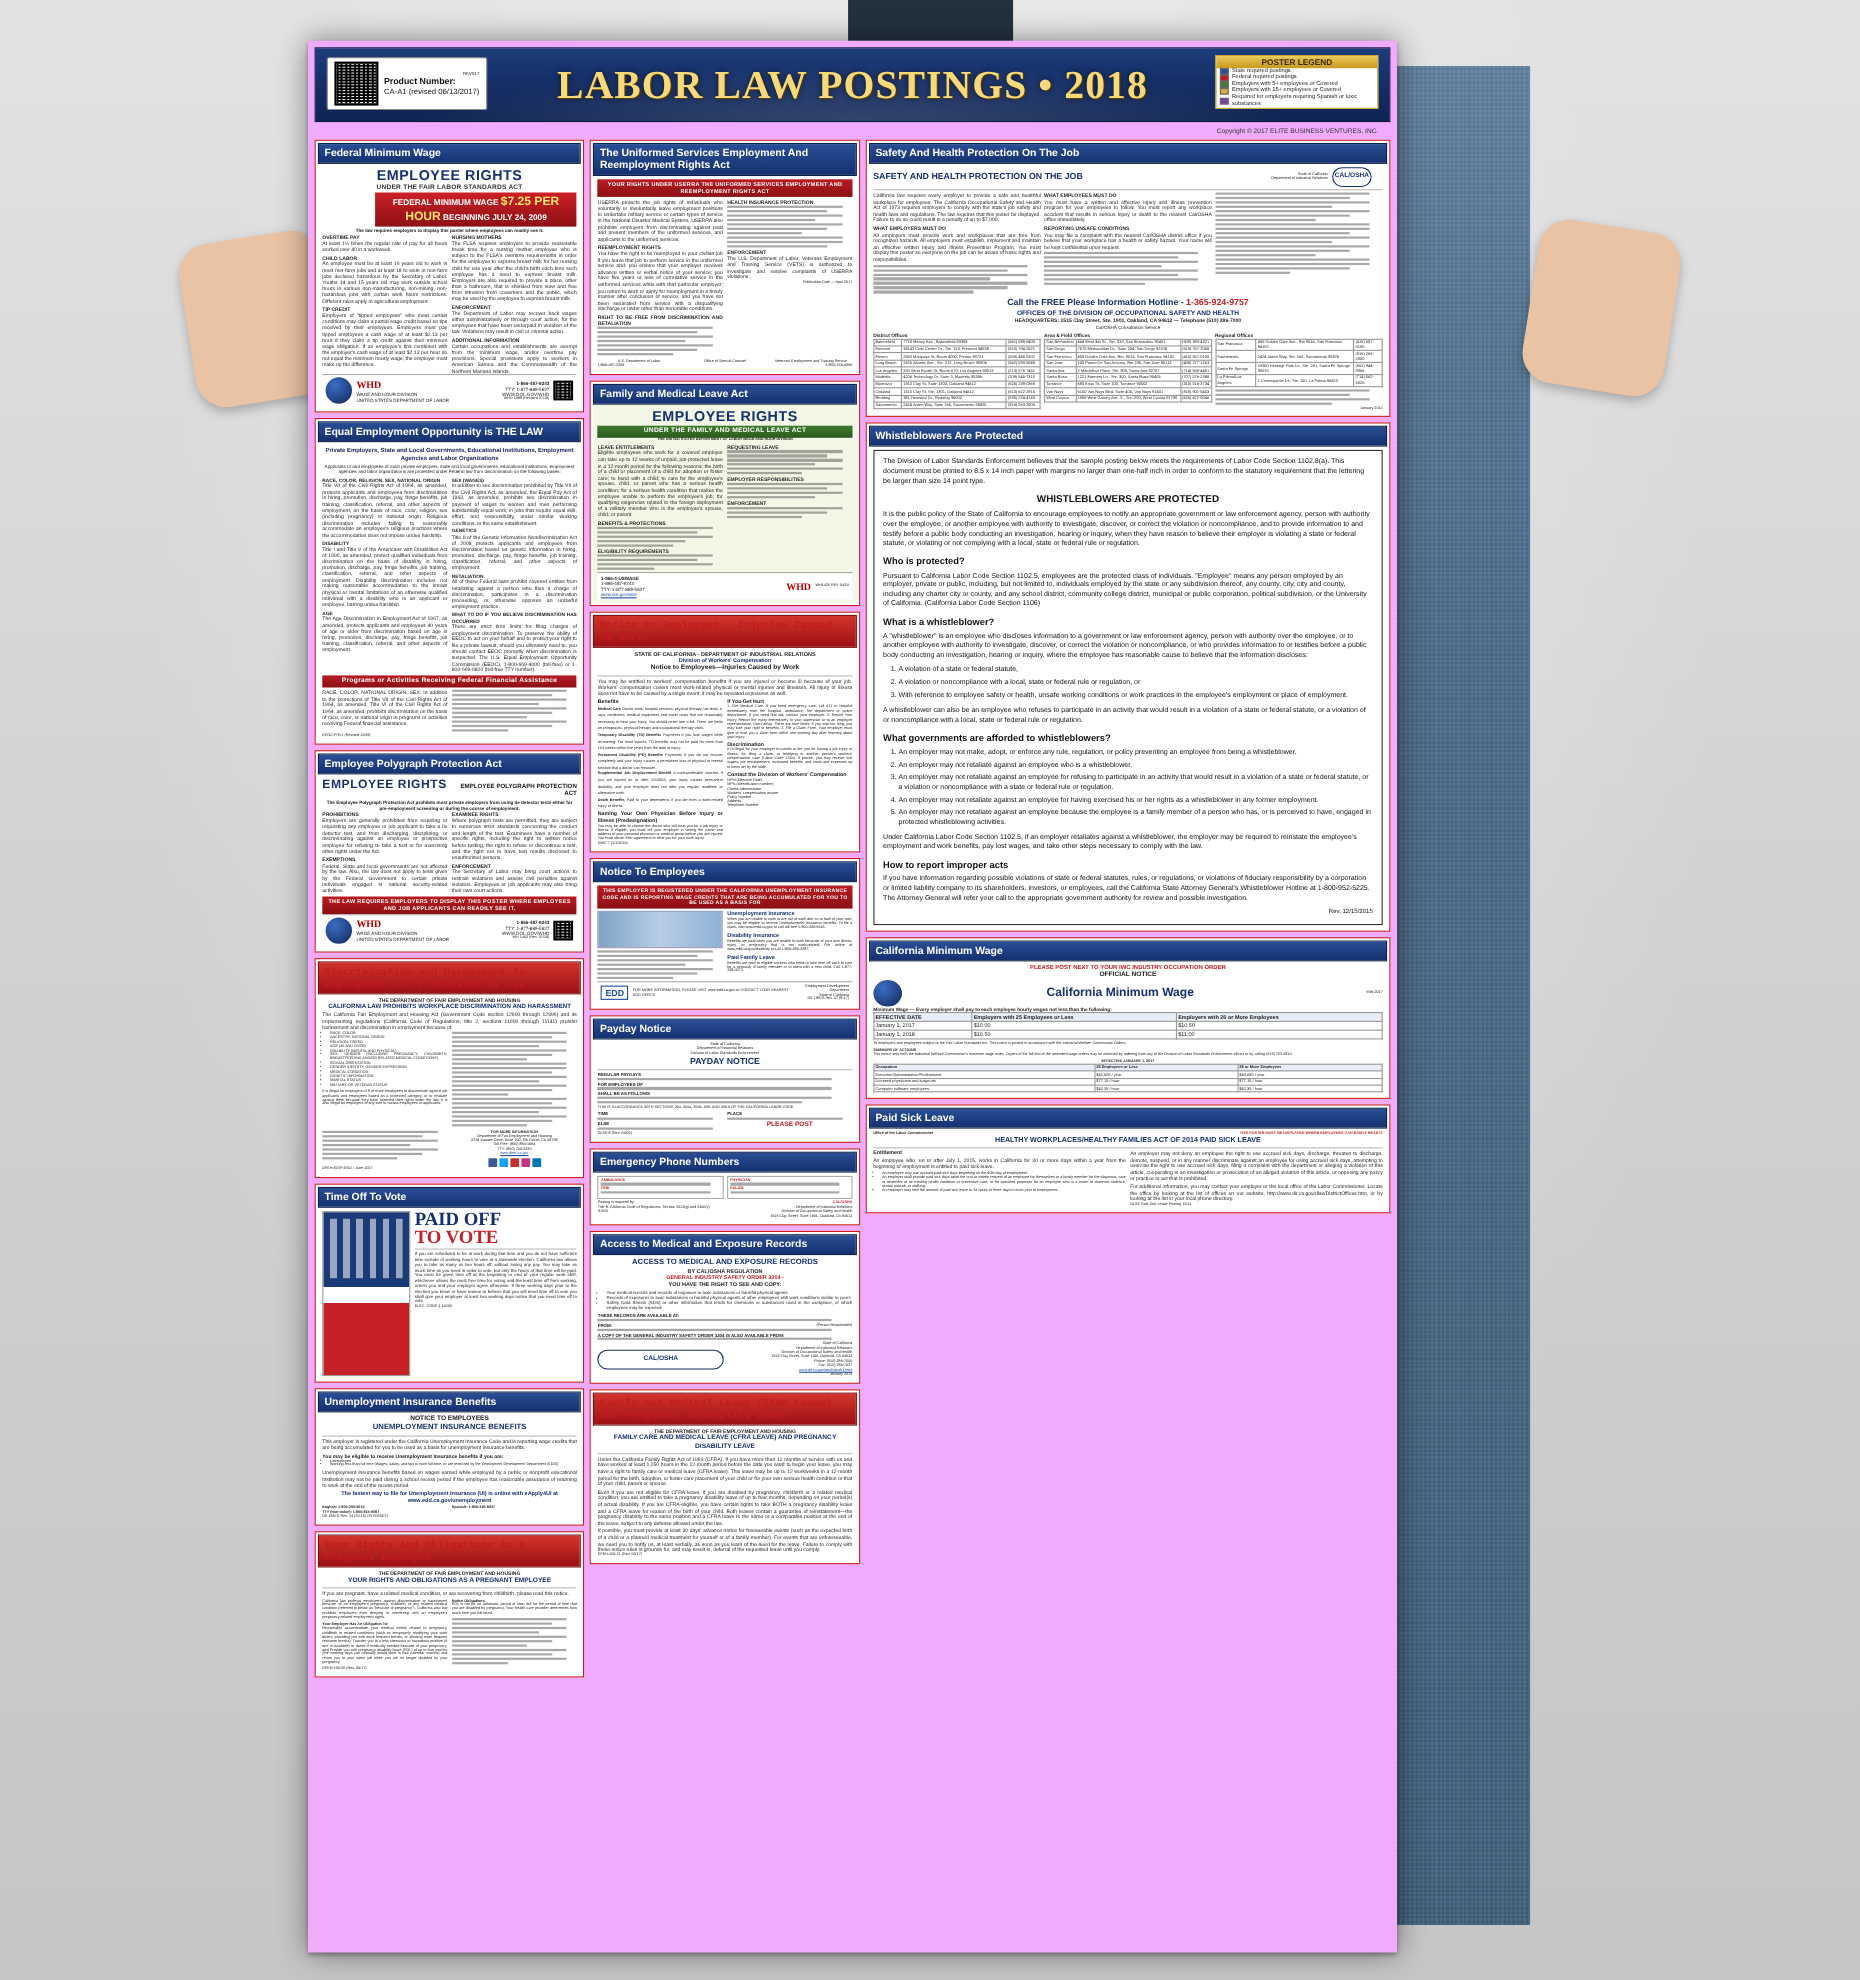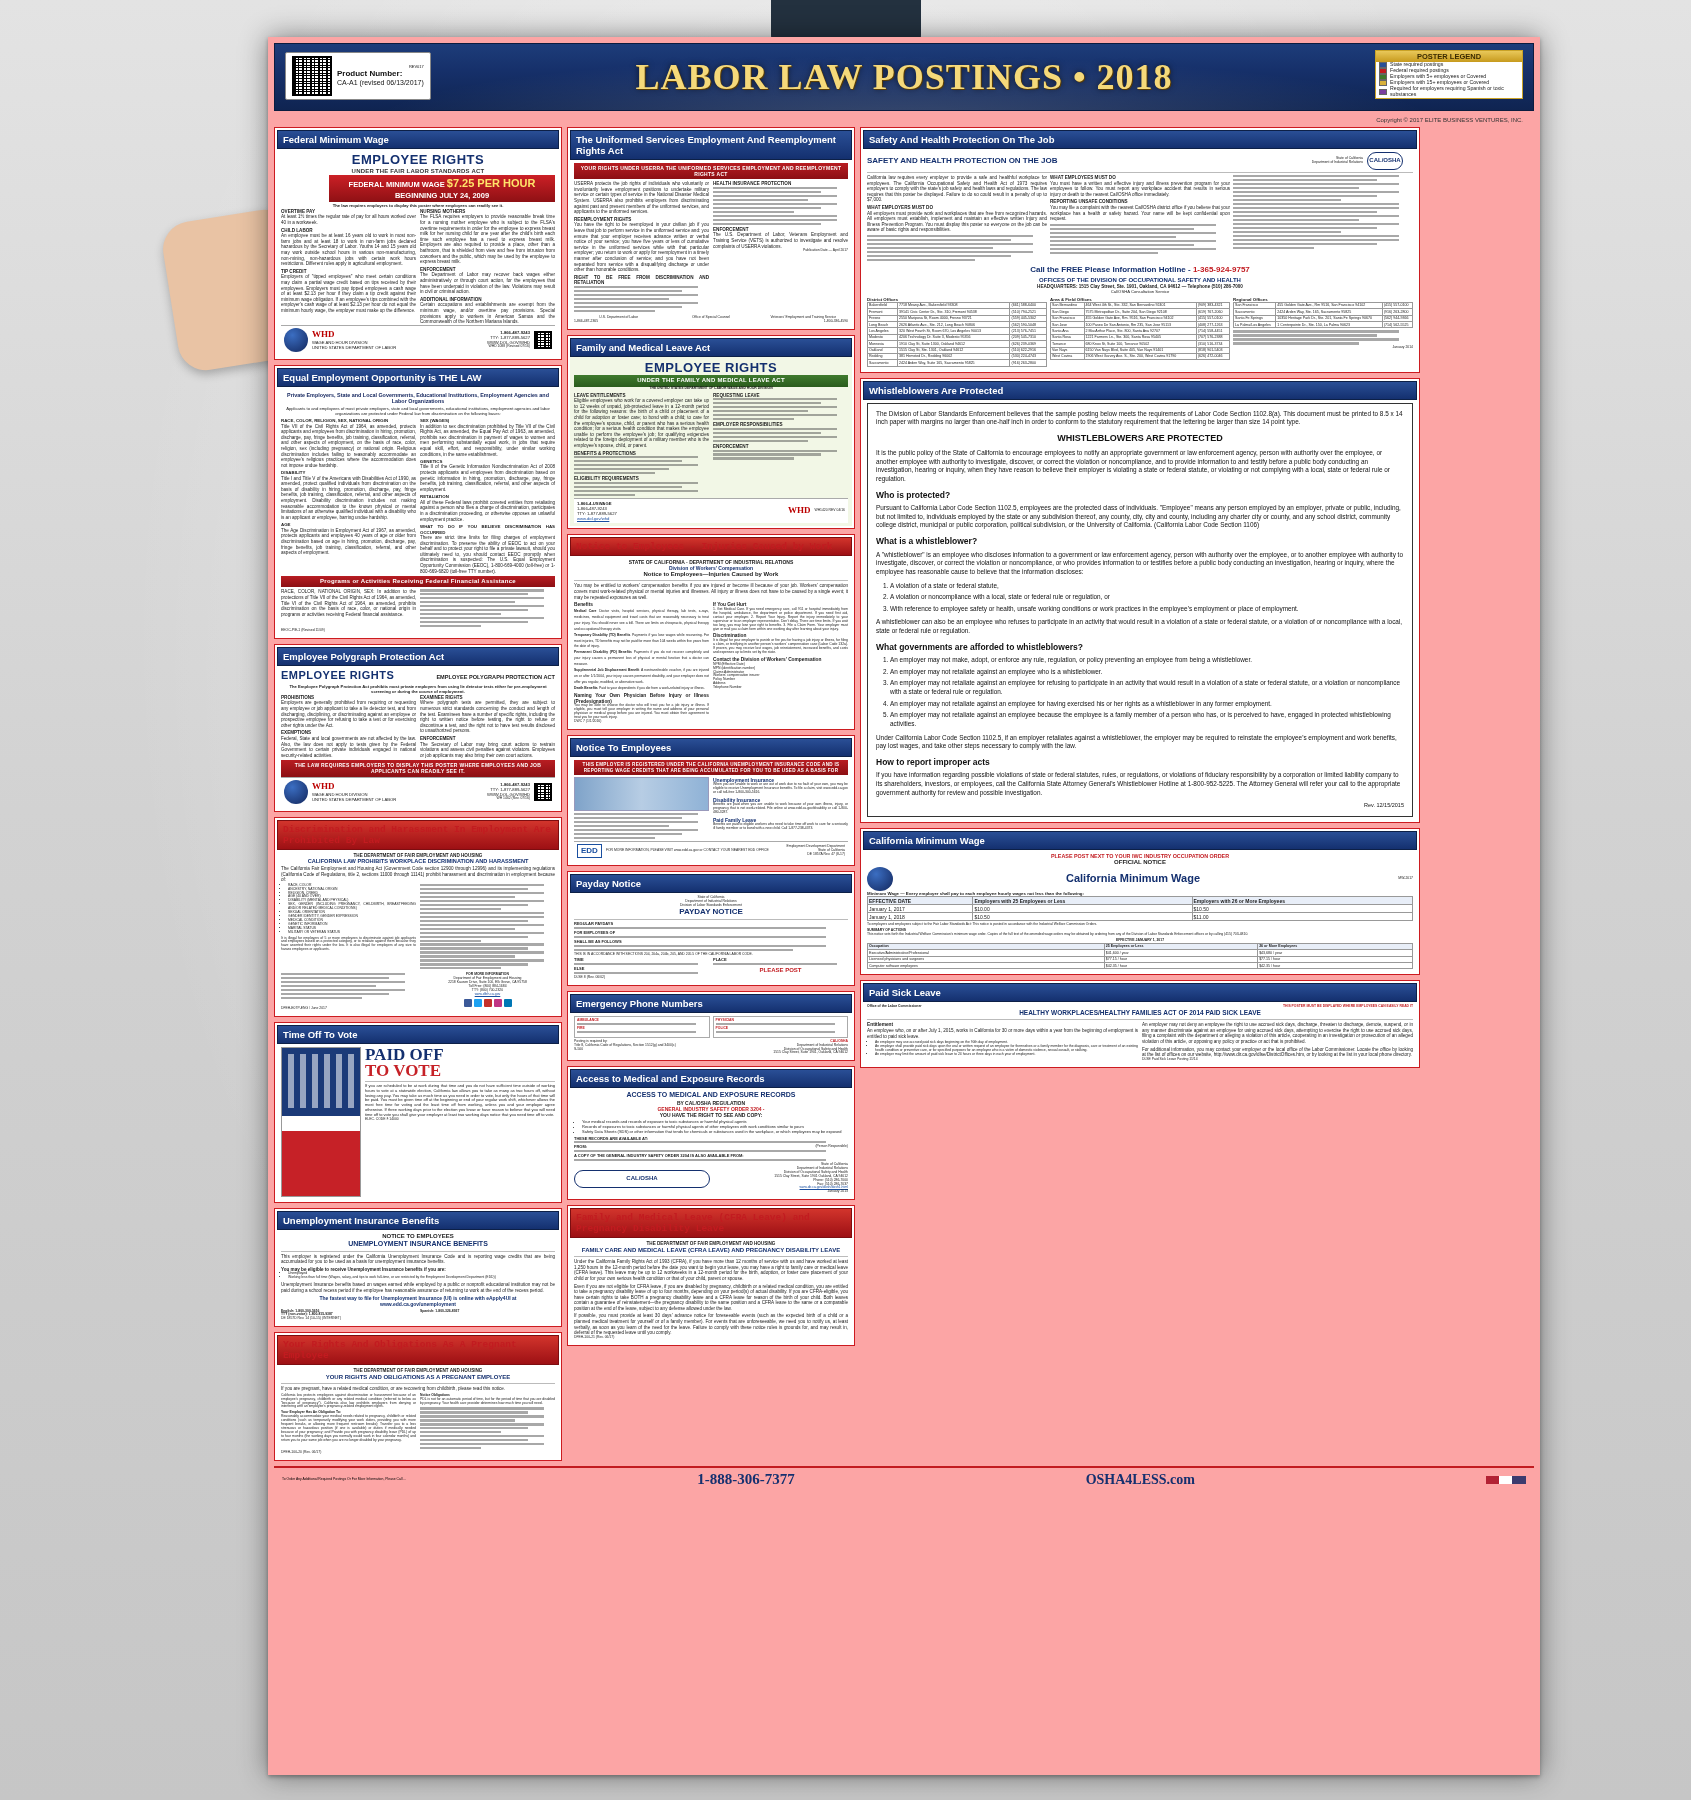--- a/index.html
+++ b/index.html
@@ -28,22 +28,22 @@
     background-image:repeating-linear-gradient(90deg, rgba(255,255,255,.05) 0 2px, rgba(0,0,0,.04) 2px 4px),
                      repeating-linear-gradient(0deg, rgba(255,255,255,.04) 0 2px, rgba(0,0,0,.03) 2px 4px);
     opacity:.8;
   }
   .hand { position:absolute; background:#e9c3a4; border-radius:28px; box-shadow:0 4px 10px rgba(0,0,0,.25); }
   .hand-l { left:170px; top:215px; width:130px; height:150px; transform:rotate(-9deg); }
   .hand-r { right:170px; top:205px; width:130px; height:150px; transform:rotate(9deg); }
 
   
   #poster {
-    position:absolute; left:268px; top:37px; width:1272px; height:1738px;
-    background:#fca5a5;
+    position:absolute; left:280px; top:37px; width:990px; height:1738px;
+    background:#f0abfc;
     box-shadow:0 0 26px rgba(0,0,0,.45), 0 2px 4px rgba(0,0,0,.3);
     padding:6px;
     z-index:5;
     overflow:hidden;
   }
   #poster-inner { width:100%; height:100%; position:relative; }
 
   
   .banner {
     height:68px; position:relative;
@@ -1173,23 +1173,15 @@
               <div style="margin-top:2px">For additional information, you may contact your employer or the local office of the Labor Commissioner. Locate the office by looking at the list of offices on our website, http://www.dir.ca.gov/dlse/DistrictOffices.htm, or by looking at the list in your local phone directory.</div>
               <div class="micro">DLSE Paid Sick Leave Posting 11/14</div>
             </div>
           </div>
         </div>
       </div>
 
     </div>
   </div>
 
-  <div class="bottom-bar">
-    <div class="micro">To Order Any Additional Required Postings Or For More Information, Please Call ...</div>
-    <div class="phone-big">1-888-306-7377</div>
-    <div class="osha4less">
-      <span>OSHA4LESS</span><span>.com</span>
-    </div>
-    <div class="flagstrip" style="width:40px"></div>
-  </div>
 
 </div>
 </div>
 
 </body></html>

